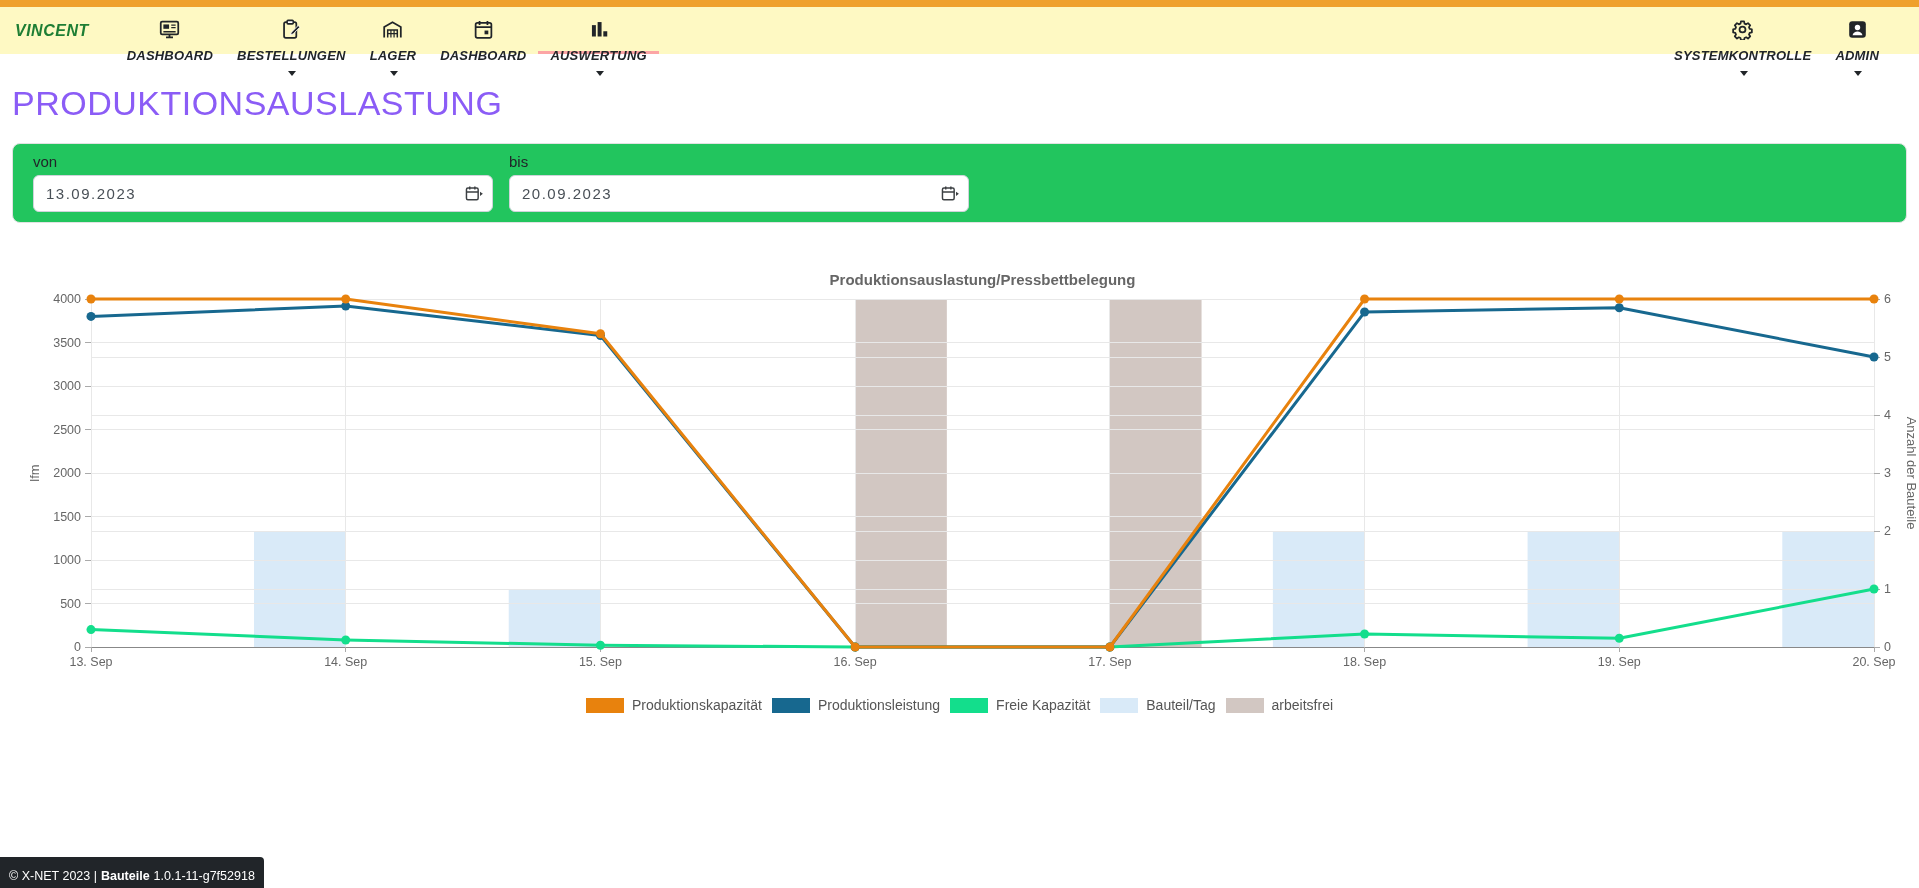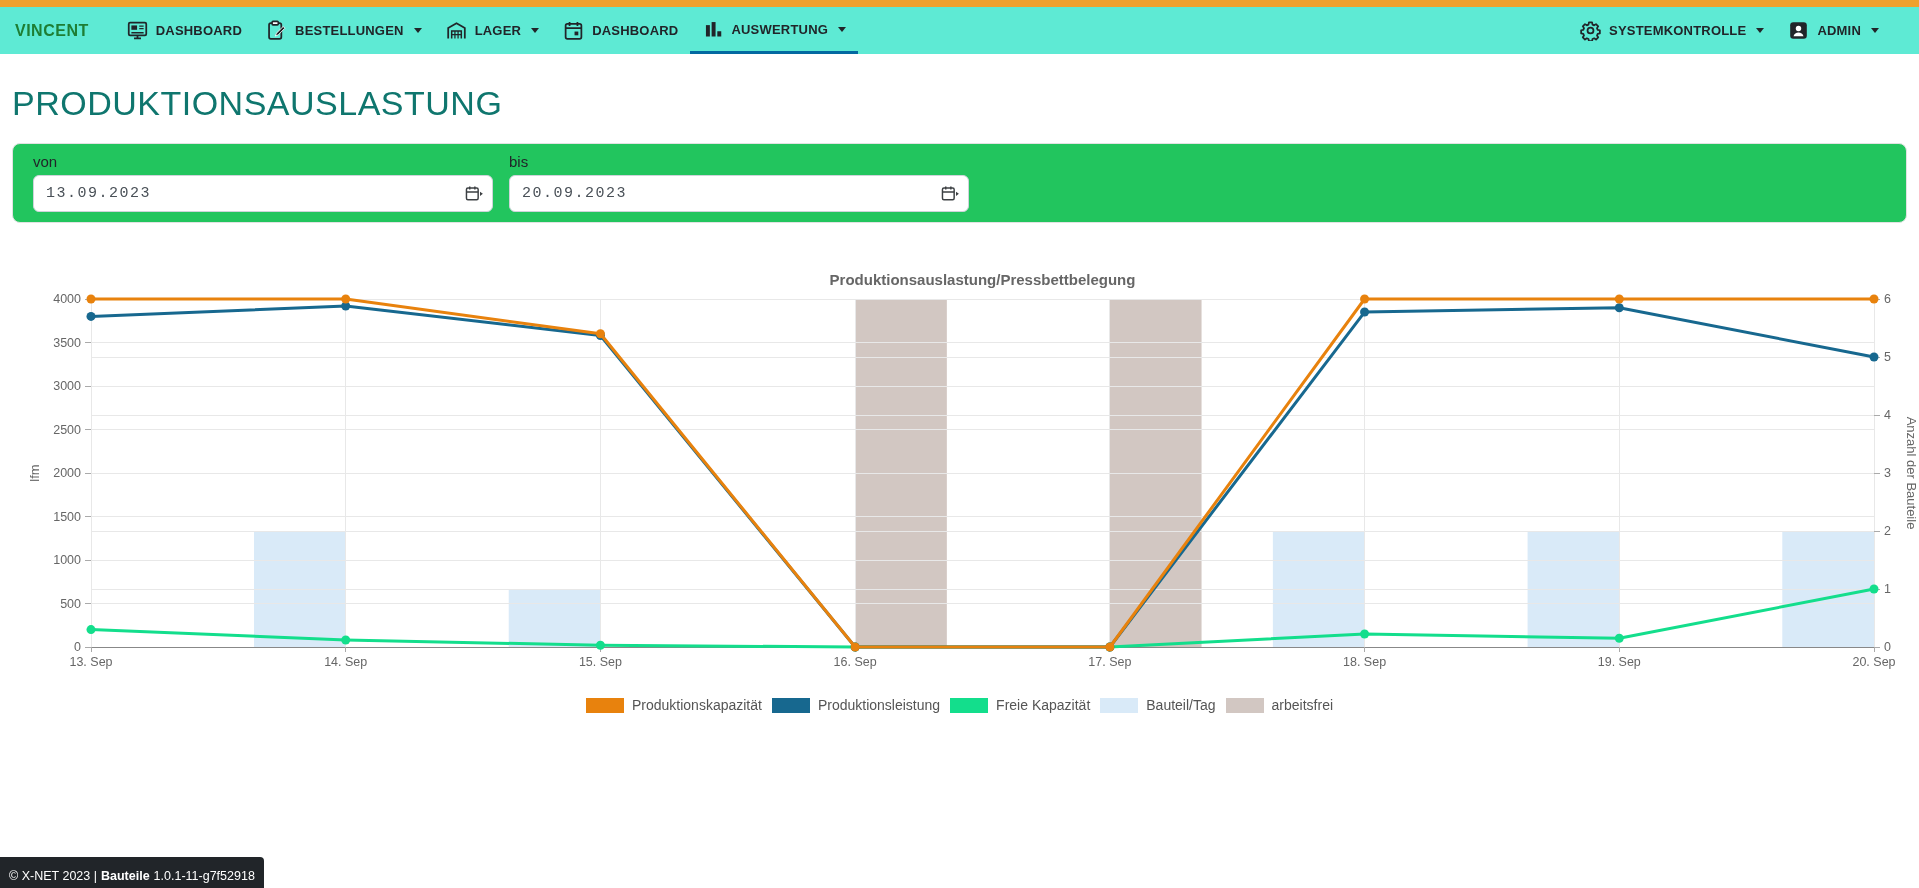--- a/index.html
+++ b/index.html
@@ -1,44 +1,44 @@
 <!DOCTYPE html>
 <html><head>
 <meta charset="utf-8">
 <style>
   * { box-sizing: border-box; margin: 0; padding: 0; }
   html,body { width:1919px; height:888px; background:#fff; overflow:hidden;
               font-family:"Liberation Sans", sans-serif; color:#212529; }
 
   
   .top-accent { height:7px; width:100%; }
-  .navbar { display:flex; align-items:stretch; height:47px; padding:0 28px 0 15px; background:#5eead4; }
+  .navbar { display:flex; align-items:stretch; height:47px; padding:0 28px 0 15px; background:#fef9c3;font-style:italic; }
   .brand { display:flex; align-items:center; font-size:16px; font-weight:bold;
            color:#1E7E34; letter-spacing:.5px; margin-right:26px; cursor:pointer; }
   .nav-left, .nav-right { display:flex; align-items:stretch; }
   .nav-right { margin-left:auto; }
-  .nav-item { display:flex; align-items:center; gap:8px; padding:0 12px; font-size:13px;
-              font-weight:600; letter-spacing:.2px; color:#212529; cursor:pointer; white-space:nowrap; }
-  .nav-item.active { border-bottom:3px solid #0369a1; }
+  .nav-item { display:flex; align-items:center; gap:8px; padding:12px 12px; font-size:13px;
+              font-weight:600; letter-spacing:.2px; color:#212529; cursor:pointer; white-space:nowrap;flex-direction:column; }
+  .nav-item.active { border-bottom:3px solid #fca5a5; }
   .nav-item .icon { display:flex; align-items:center; }
   .caret { width:0; height:0; border-left:4px solid transparent; border-right:4px solid transparent;
            border-top:5px solid #212529; margin-left:2px; }
 
   
   .content { padding:0 12px; }
-  .page-title { margin-top:30px; font-size:34px; font-weight:300; letter-spacing:.5px; color:#0f766e; }
+  .page-title { margin-top:30px; font-size:34px; font-weight:300; letter-spacing:.5px; color:#8b5cf6; }
 
   .filter-card { margin-top:20px; border:1px solid #e2e2e2; border-radius:8px;
                  padding:9px 20px 10px; display:flex; gap:16px; background:#22c55e; }
   .form-group { width:460px; }
   .form-label { font-size:15px; color:#212529; margin-bottom:5px; }
   .input-wrap { position:relative; }
   .input-wrap input { width:100%; height:37px; border:1px solid #ced4da; border-radius:6px;
                       padding:0 34px 0 12px; font-size:15px; letter-spacing:1.5px; color:#495057;
-                      font-family:Liberation Mono, monospace; background:#fff; outline:none; }
+                      font-family:Liberation Sans, sans-serif; background:#fff; outline:none; }
   .picker-btn { position:absolute; right:9px; top:9px; cursor:pointer; display:flex; }
 
   
   .chart-block { margin:46px 12px 0; }
   .chart-legend { display:flex; justify-content:center; align-items:center; gap:10px; margin-top:16px; }
   .legend-item { display:flex; align-items:center; gap:8px; font-size:14px; color:#555; cursor:pointer; }
   .legend-item .swatch { width:38px; height:15px; display:inline-block; }
 
   
   .footer-badge { position:fixed; left:0; bottom:0; background:#212529; color:#fff;

